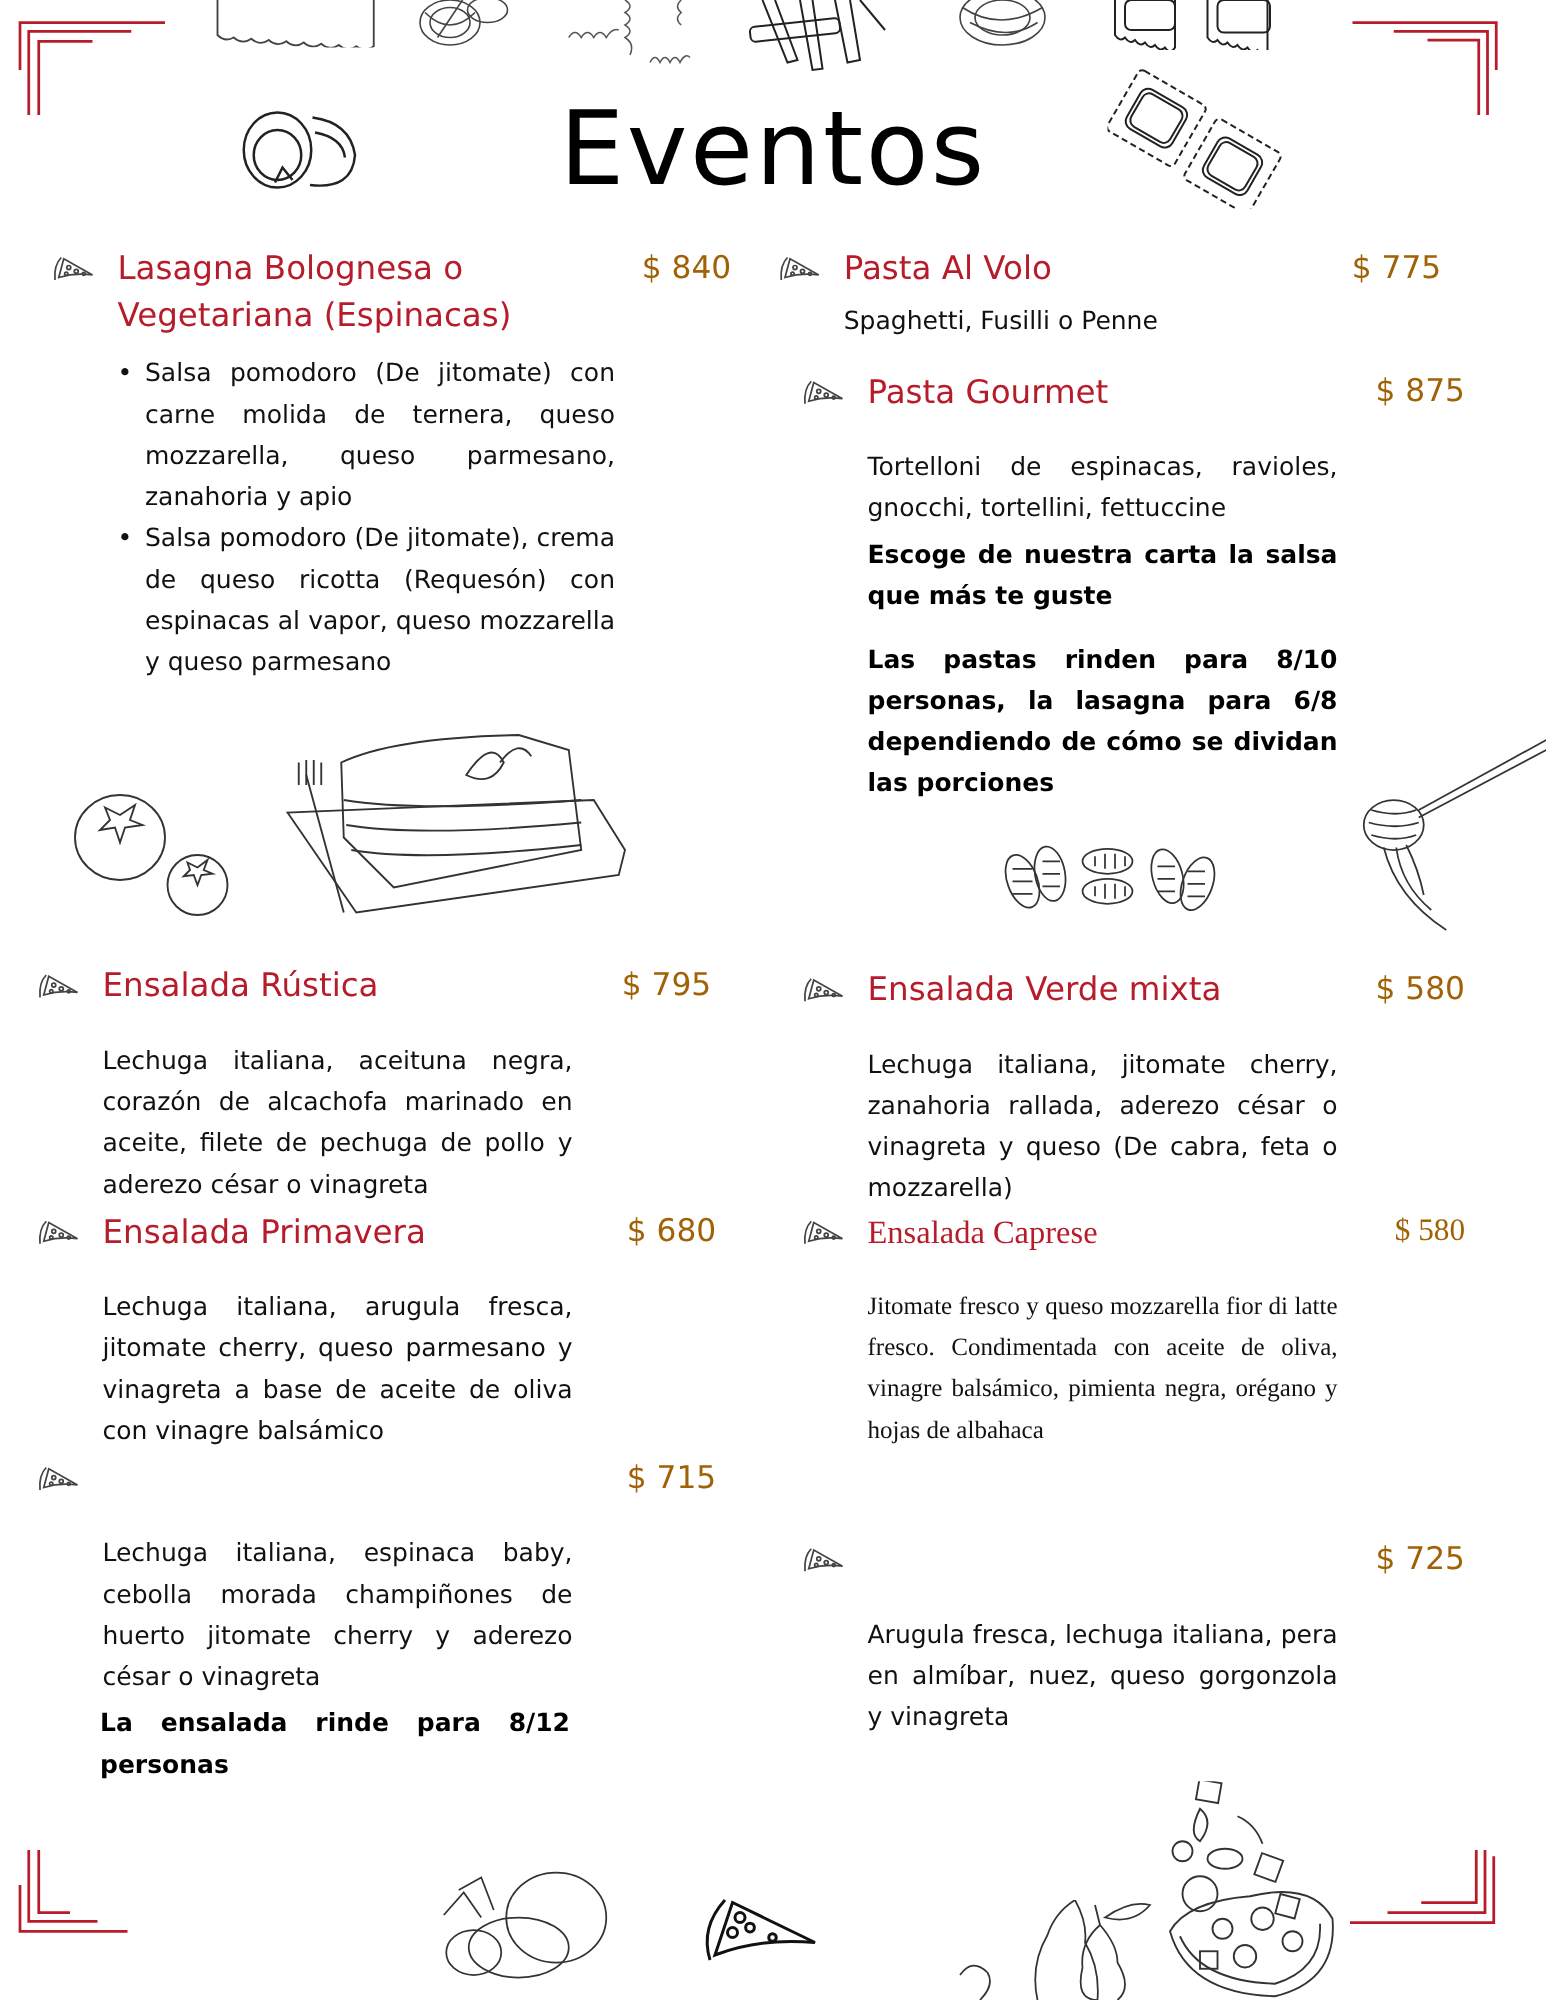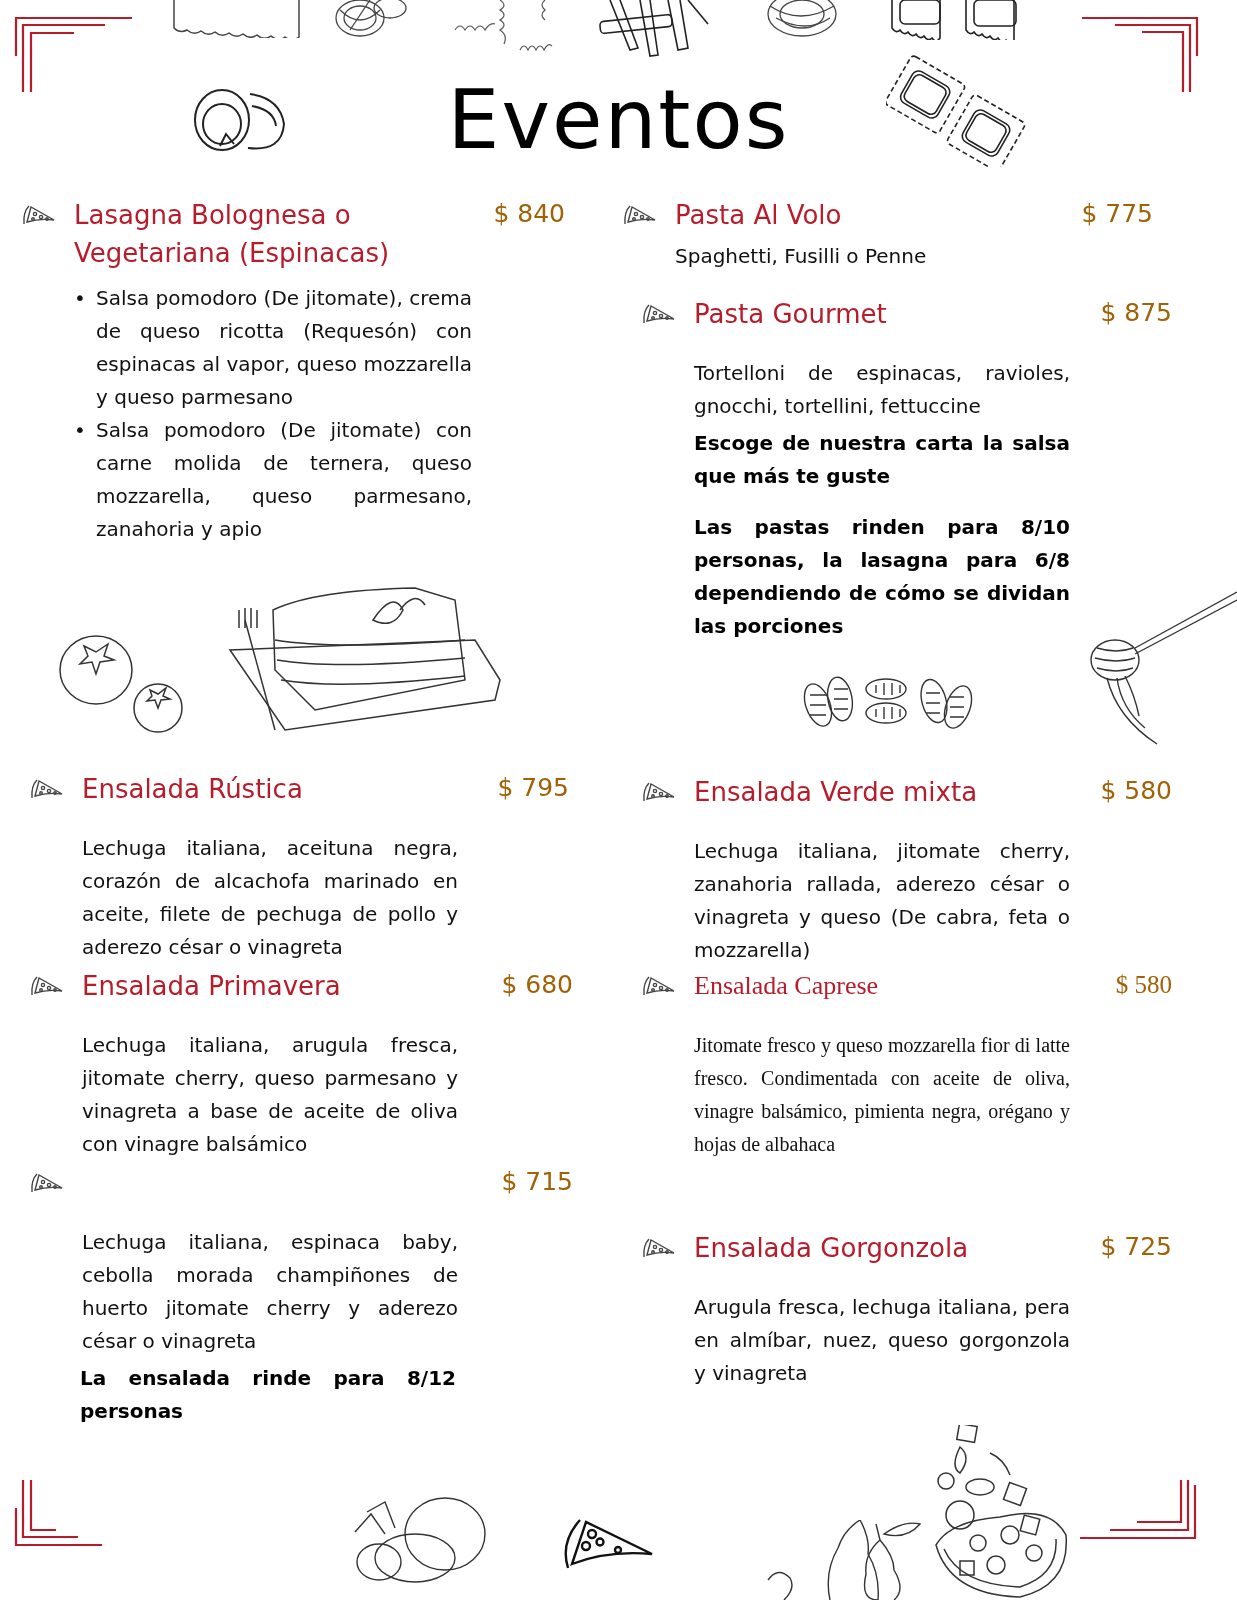--- a/index.html
+++ b/index.html
@@ -176,34 +176,34 @@
           <path d="M7 18 L11 3 L34 16 Q20 14 7 18 Z"></path>
         <circle cx="15" cy="10" r="1.6"></circle>
           <circle cx="21" cy="13" r="1.6"></circle>
           <circle cx="27" cy="15" r="1.2"></circle>
           <circle cx="13" cy="15" r="1.3"></circle>
       </g>
     </symbol>
   </defs>
 </svg>
 
-<div class="item" style="left:20px; top:196px;">
+<div class="item" style="left:40px; top:196px;">
   <div class="row" style="height:78px;">
     <svg class="pizza">
         <use href="#pizza"></use>
       </svg>
     <div class="name">
       <div>Lasagna Bolognesa o</div>
       <div>Vegetariana (Espinacas)</div>
     </div>
     <div class="price">$ 840</div>
   </div>
   <ul class="desc" style="margin-top:8px; padding-left:22px; width:398px;">
+    <li>Salsa pomodoro (De jitomate) con carne molida de ternera, queso mozzarella, queso parmesano, zanahoria y apio</li>
     <li>Salsa pomodoro (De jitomate), crema de queso ricotta (Requesón) con espinacas al vapor, queso mozzarella y queso parmesano</li>
-    <li>Salsa pomodoro (De jitomate) con carne molida de ternera, queso mozzarella, queso parmesano, zanahoria y apio</li>
   </ul>
 </div>
 
 <div class="item" style="left:28px; top:770px;">
   <div class="row">
     <svg class="pizza">
         <use href="#pizza"></use>
       </svg>
     <div class="name">Ensalada Rústica</div>
     <div class="price" style="right:4px;">$ 795</div>
@@ -279,21 +279,20 @@
     <div class="price" style="right:20px;">$ 580</div>
   </div>
   <p class="desc">Jitomate fresco y queso mozzarella fior di latte fresco. Condimentada con aceite de oliva, vinagre balsámico, pimienta negra, orégano y hojas de albahaca</p>
 </div>
 
 <div class="item" style="left:640px; top:1229px; width:552px;">
   <div class="row">
     <svg class="pizza">
         <use href="#pizza"></use>
       </svg>
-    <div class="name">Ensalada Gorgonzola</div>
     <div class="price" style="right:20px;">$ 725</div>
   </div>
   <p class="desc">Arugula fresca, lechuga italiana, pera en almíbar, nuez, queso gorgonzola y vinagreta</p>
 </div>
 
 <div class="illus" style="left:58px; top:630px; width:130px; height:105px;">
   <svg viewBox="0 0 130 105">
       <g fill="none" stroke="#333" stroke-width="1.5">
     <ellipse cx="38" cy="40" rx="36" ry="34"></ellipse>
         <path d="M26 16 l12 6 l12 -8 l-4 12 l10 4 l-14 2 l-4 12 l-4 -12 l-12 2 l8 -8z"></path>

